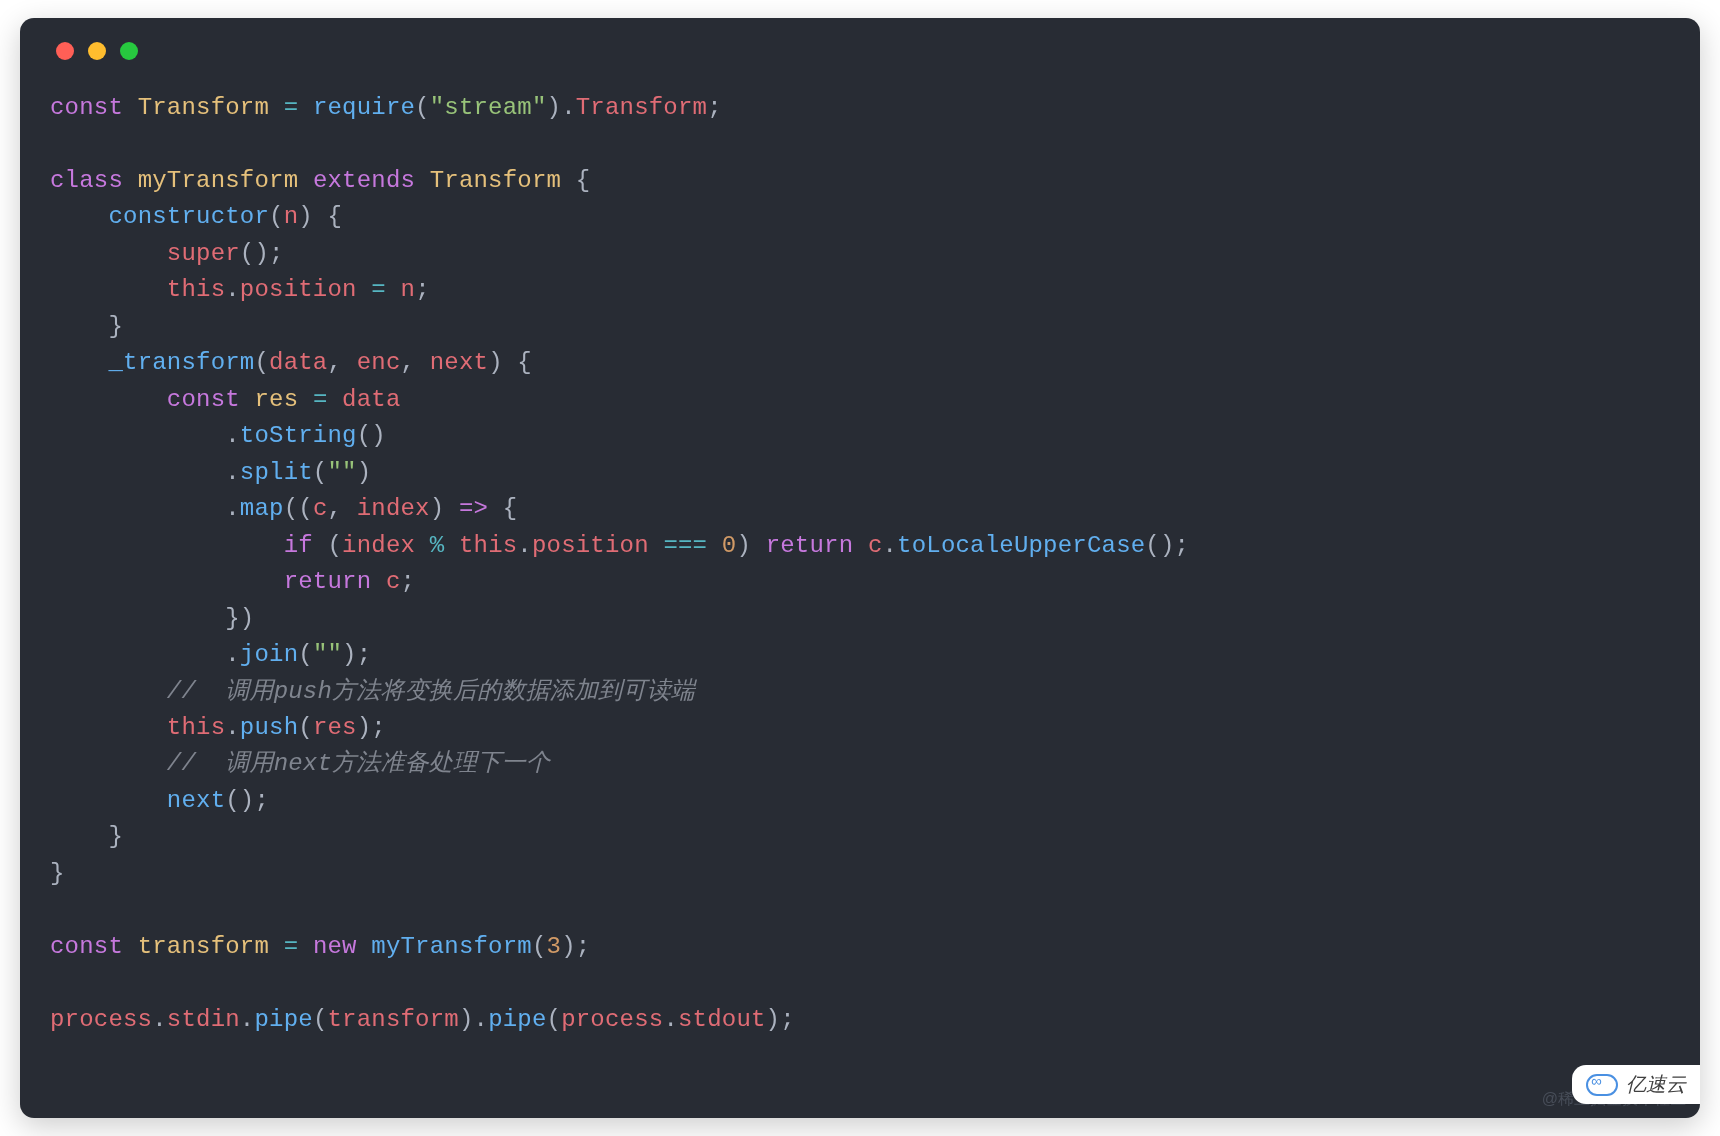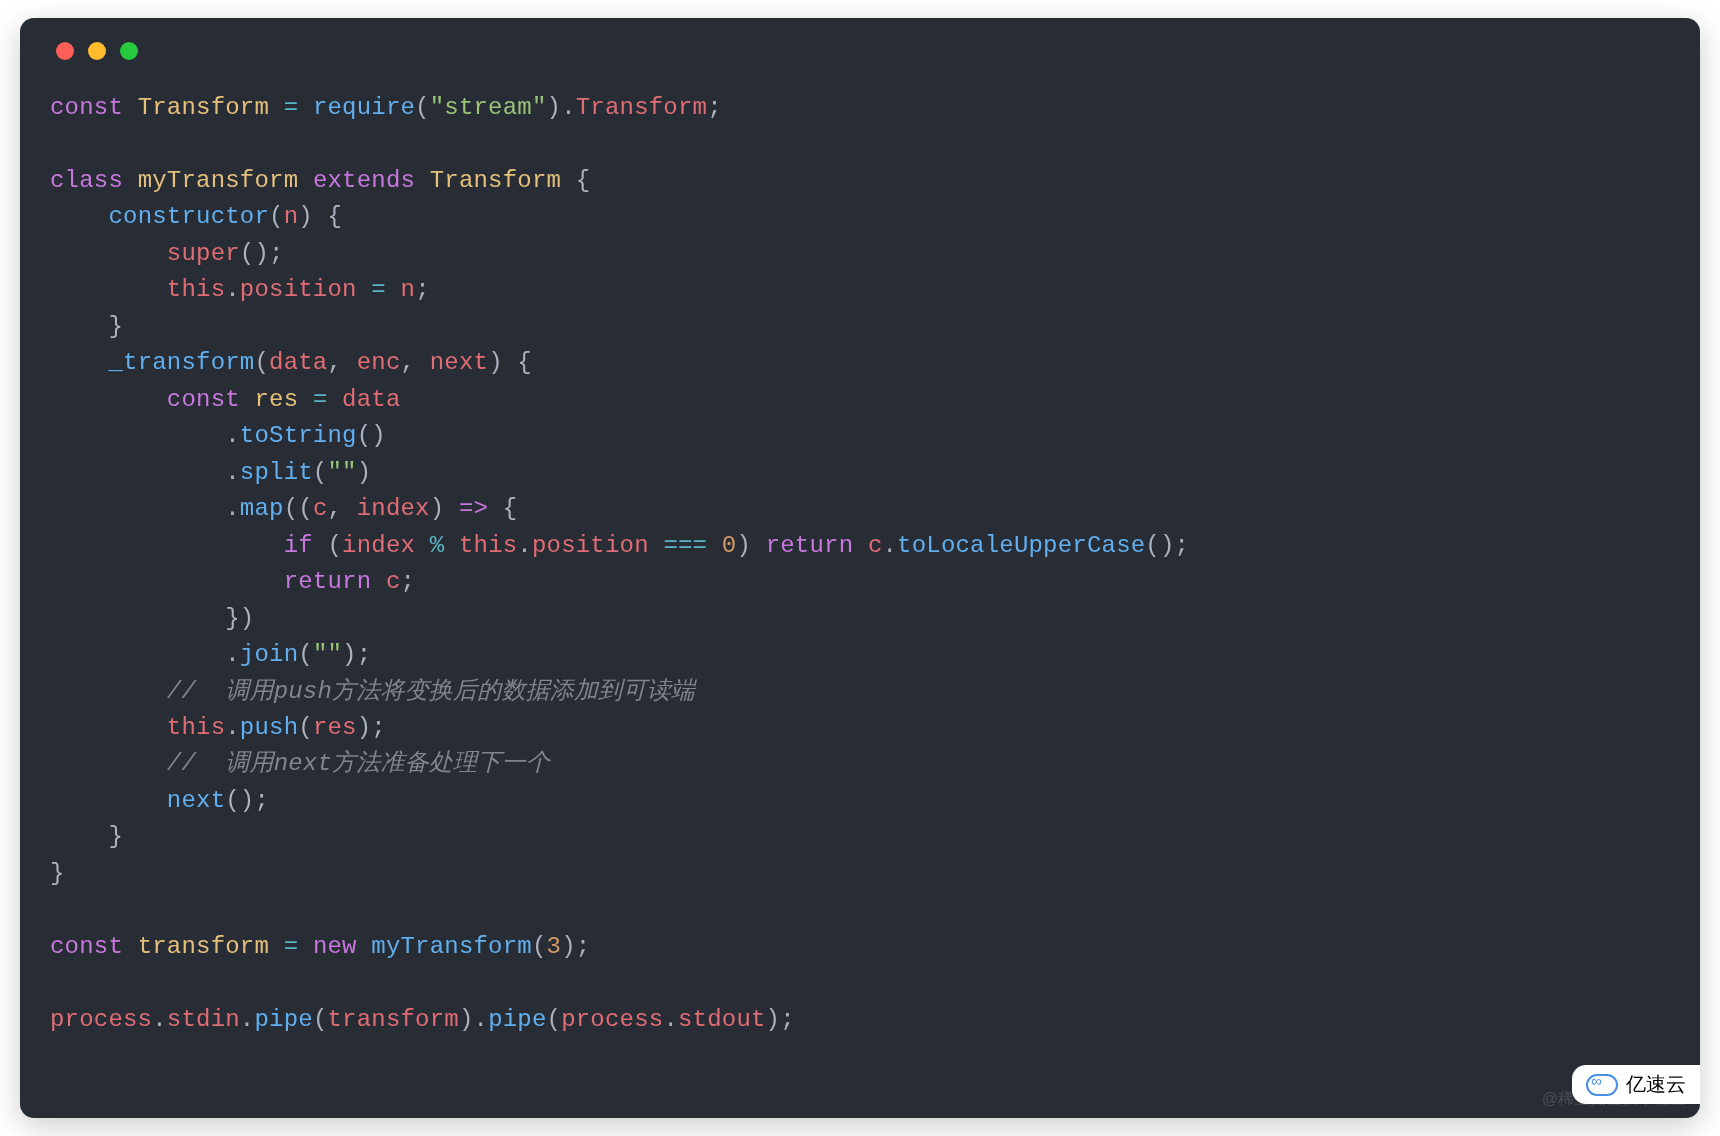--- a/index.html
+++ b/index.html
@@ -62,29 +62,30 @@
     color: #5c6370;
     font-size: 16px;
     font-family: sans-serif;
     opacity: 0.6;
   }
   .watermark2 {
     position: absolute;
     right: 0px;
     bottom: 14px;
     background: #fff;
-    color: #000000;
+    color: #404040;
     font-size: 20px;
     font-family: sans-serif;
     padding: 6px 14px 6px 14px;
     border-radius: 14px 0 0 14px;
     display: flex;
     align-items: center;
     gap: 8px;
     z-index: 10;
+    font-style: italic;
   }
   .watermark2 .cloud {
     width: 28px;
     height: 18px;
     border: 2.2px solid #4a90e2;
     border-radius: 12px;
     position: relative;
   }
   .watermark2 .cloud::before {
     content: "∞";

